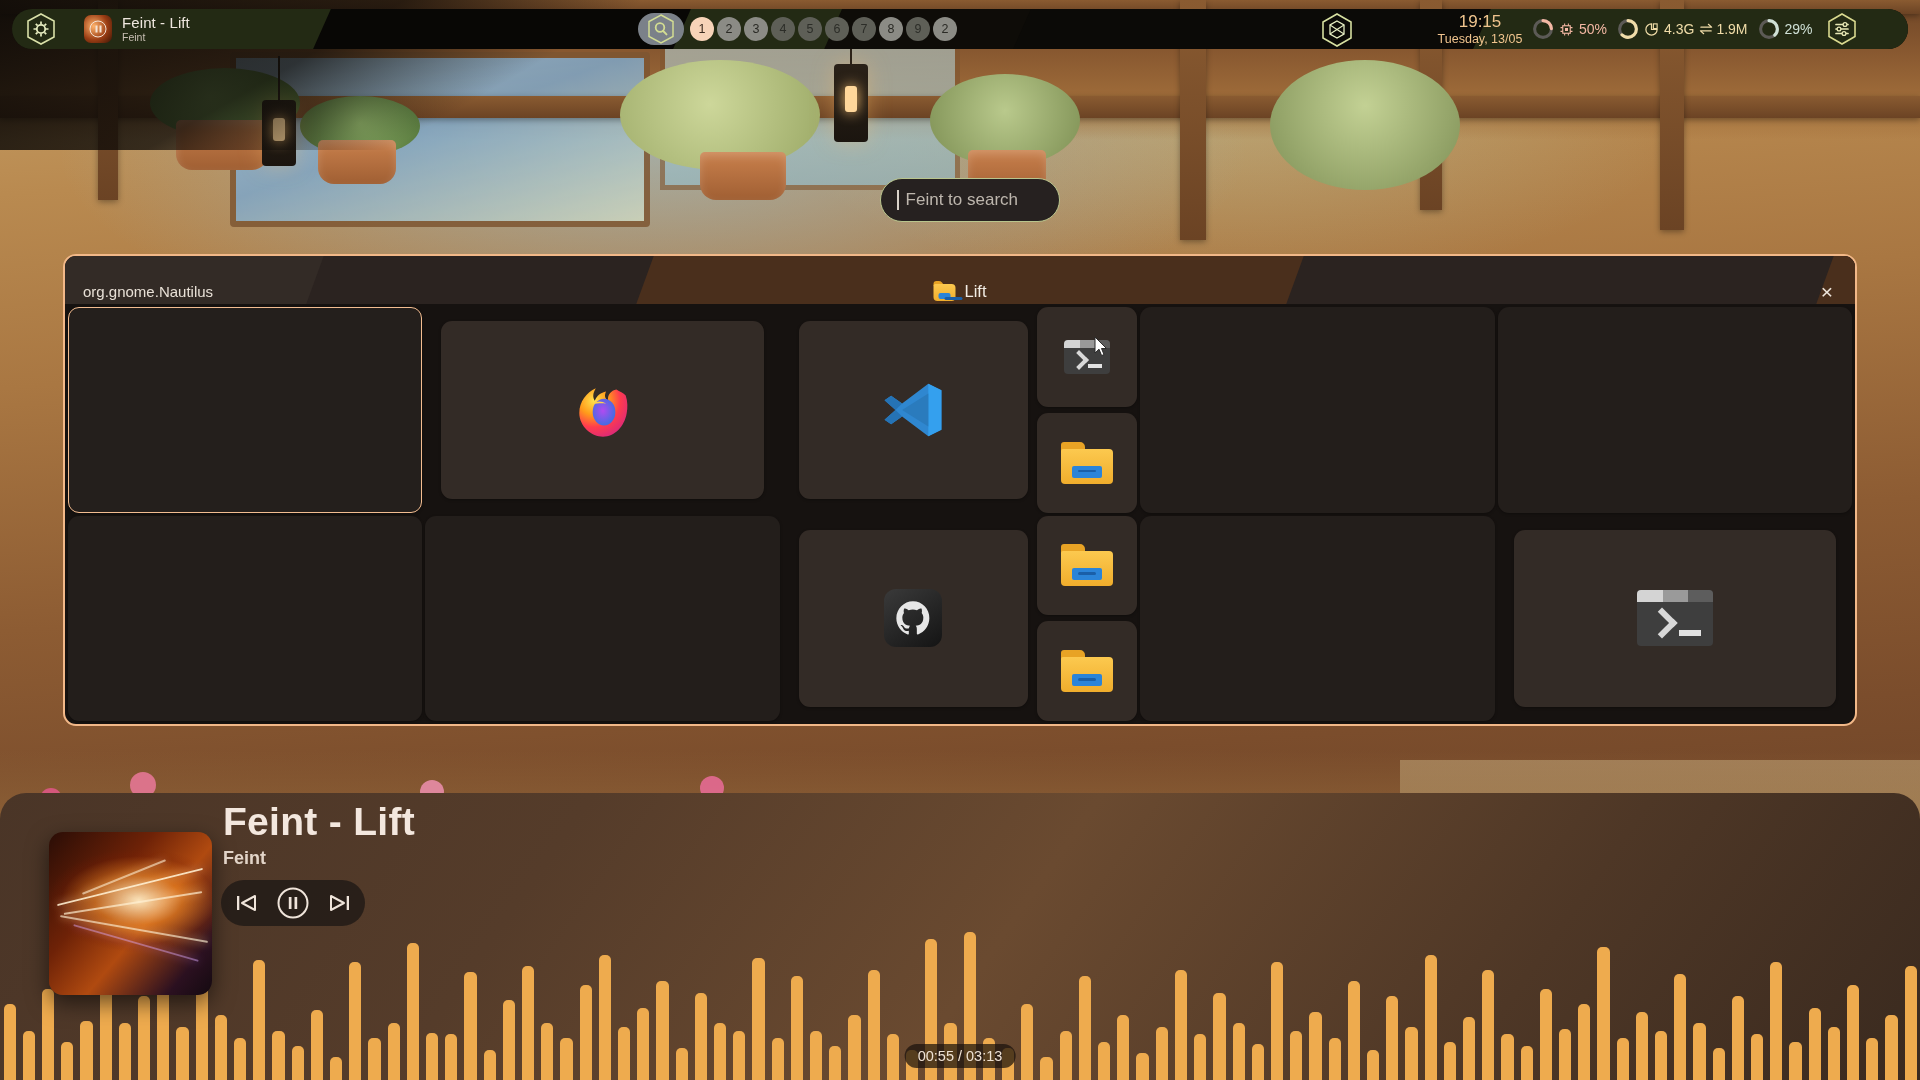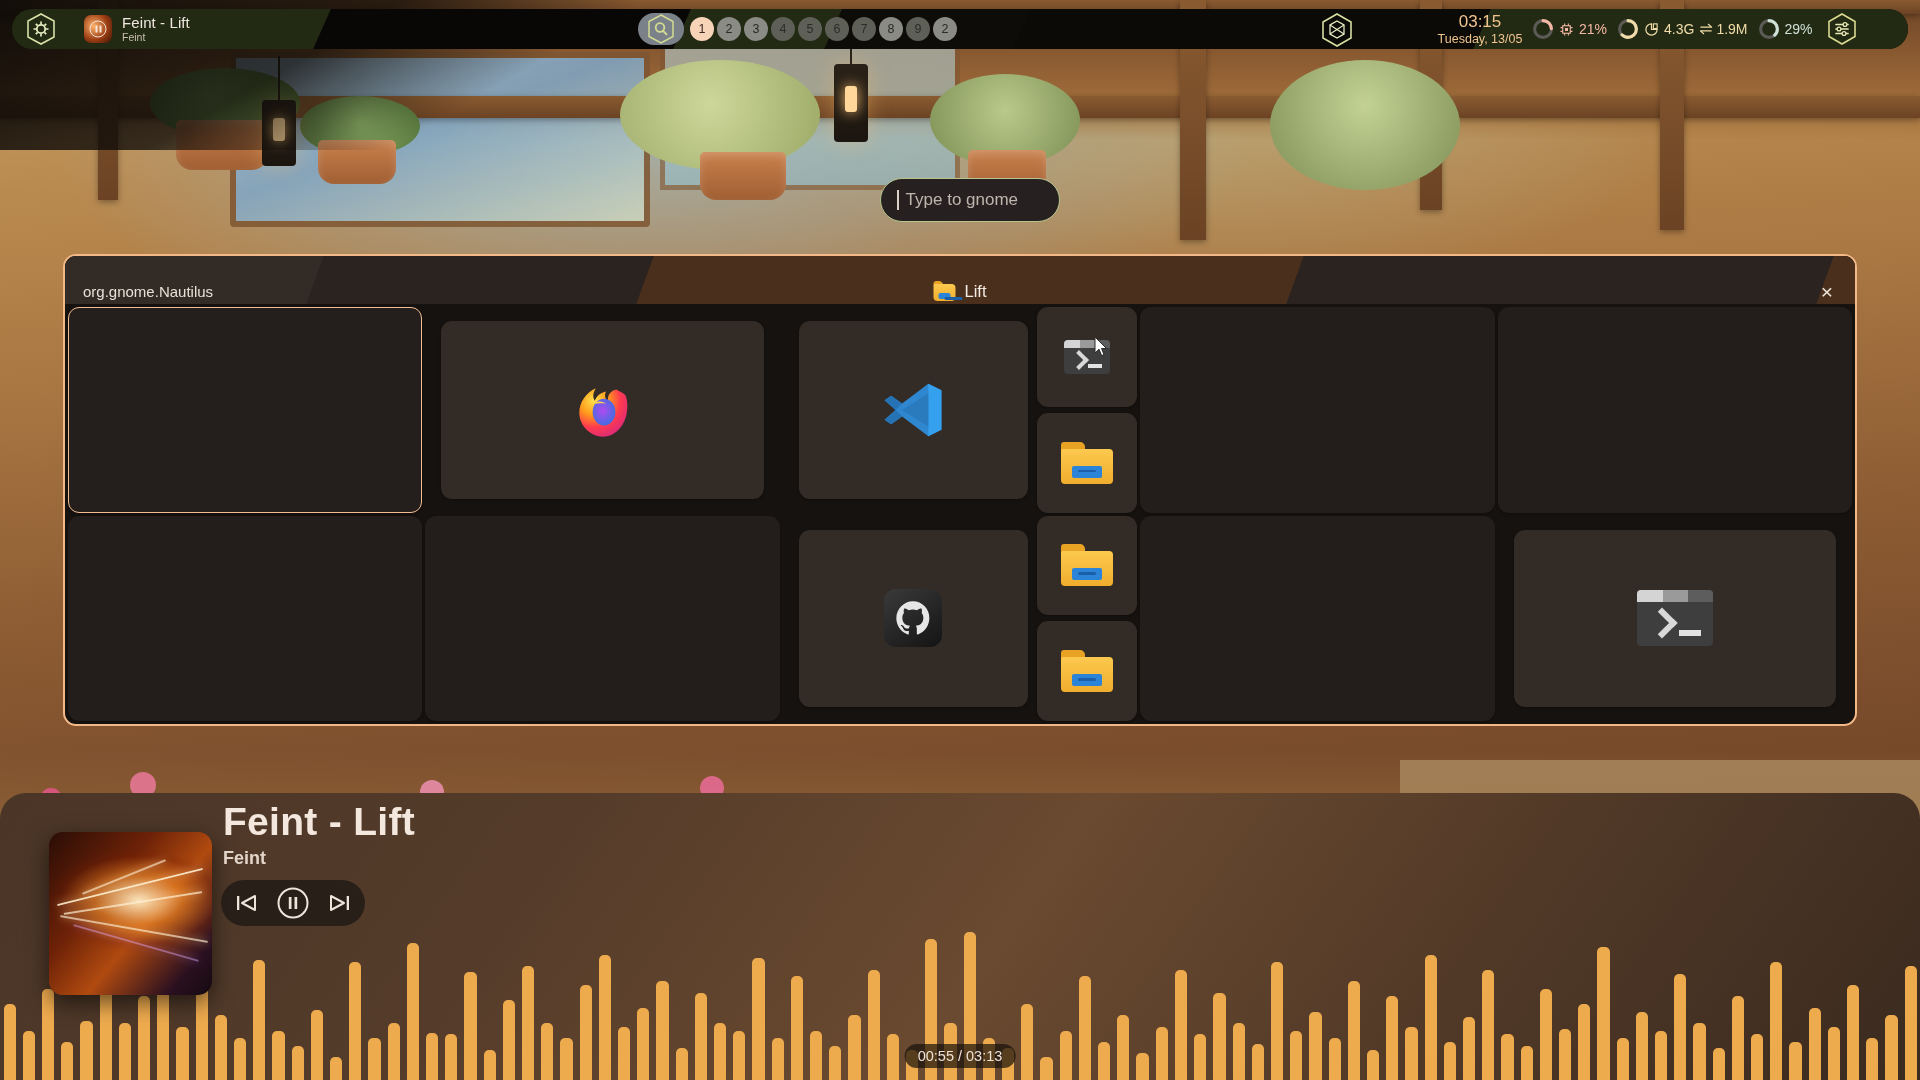--- a/index.html
+++ b/index.html
@@ -327,21 +327,21 @@
     <div class="hexbtn" style="position:absolute;left:1308px;">
       <svg width="34" height="36" viewBox="0 0 34 36">
         <polygon points="17,2 31,10 31,26 17,34 3,26 3,10" fill="none" stroke="#d6dfa0" stroke-width="1.6"></polygon>
         <polygon points="17,9 24,13 24,22 17,26 10,22 10,13" fill="none" stroke="#e7eec4" stroke-width="1.3"></polygon>
         <line x1="10" y1="13" x2="24" y2="22" stroke="#e7eec4" stroke-width="1.1"></line>
         <line x1="24" y1="13" x2="10" y2="22" stroke="#e7eec4" stroke-width="1.1"></line>
       </svg>
     </div>
 
     <div class="clock" style="position:absolute;left:1408px;width:120px;">
-      <div class="t">03:15</div>
+      <div class="t">19:15</div>
       <div class="d">Tuesday, 13/05</div>
     </div>
 
     <div class="sysgroup" style="position:absolute;left:1520px;">
       <div class="ring">
         <svg width="22" height="22" viewBox="0 0 22 22">
           <circle cx="11" cy="11" r="8.4" fill="none" stroke="#5c5a56" stroke-width="3.1"></circle>
           <circle cx="11" cy="11" r="8.4" fill="none" stroke="#f3b7a3" stroke-width="3.1" stroke-dasharray="12.7 52.8" stroke-dashoffset="0" transform="rotate(-90 11 11)" stroke-linecap="round"></circle>
         </svg>
       </div>
@@ -352,21 +352,21 @@
           <line x1="6" y1="1.6" x2="6" y2="4"></line>
               <line x1="10" y1="1.6" x2="10" y2="4"></line>
           <line x1="6" y1="12" x2="6" y2="14.4"></line>
               <line x1="10" y1="12" x2="10" y2="14.4"></line>
           <line x1="1.6" y1="6" x2="4" y2="6"></line>
               <line x1="1.6" y1="10" x2="4" y2="10"></line>
           <line x1="12" y1="6" x2="14.4" y2="6"></line>
               <line x1="12" y1="10" x2="14.4" y2="10"></line>
         </g>
       </svg>
-      <span class="sysval" style="color:#f3b7a3;">21%</span>
+      <span class="sysval" style="color:#f3b7a3;">50%</span>
 
       <div class="ring" style="margin-left:5px;">
         <svg width="22" height="22" viewBox="0 0 22 22">
           <circle cx="11" cy="11" r="8.4" fill="none" stroke="#5c5a56" stroke-width="3.1"></circle>
           <circle cx="11" cy="11" r="8.4" fill="none" stroke="#f0dca8" stroke-width="3.1" stroke-dasharray="33 52.8" transform="rotate(-90 11 11)" stroke-linecap="round"></circle>
         </svg>
       </div>
       <svg width="15" height="15" viewBox="0 0 16 16">
         <path d="M8 2 A6 6 0 1 0 14 8 L8 8 Z" fill="none" stroke="#f0dca8" stroke-width="1.3"></path>
         <rect x="10" y="2" width="4" height="5" fill="none" stroke="#f0dca8" stroke-width="1.2"></rect>
@@ -397,21 +397,21 @@
           <circle cx="13" cy="17" r="1.9" fill="#232a14" stroke="#e7e7b4" stroke-width="1.3"></circle>
           <circle cx="18" cy="21.5" r="1.9" fill="#232a14" stroke="#e7e7b4" stroke-width="1.3"></circle>
         </svg>
       </div>
     </div>
   </div>
 </div>
 
 <div class="searchbox">
   <div class="caret"></div>
-  <span class="ph">Type to gnome</span>
+  <span class="ph">Feint to search</span>
 </div>
 
 <div class="winframe">
   <div class="winbar">
     <div class="wb-band wb-a"></div>
     <div class="wb-band wb-b"></div>
     <div class="wb-band wb-c"></div>
     <div class="wb-band wb-d"></div>
     <div class="wb-band wb-e"></div>
     <div class="wb-text">

